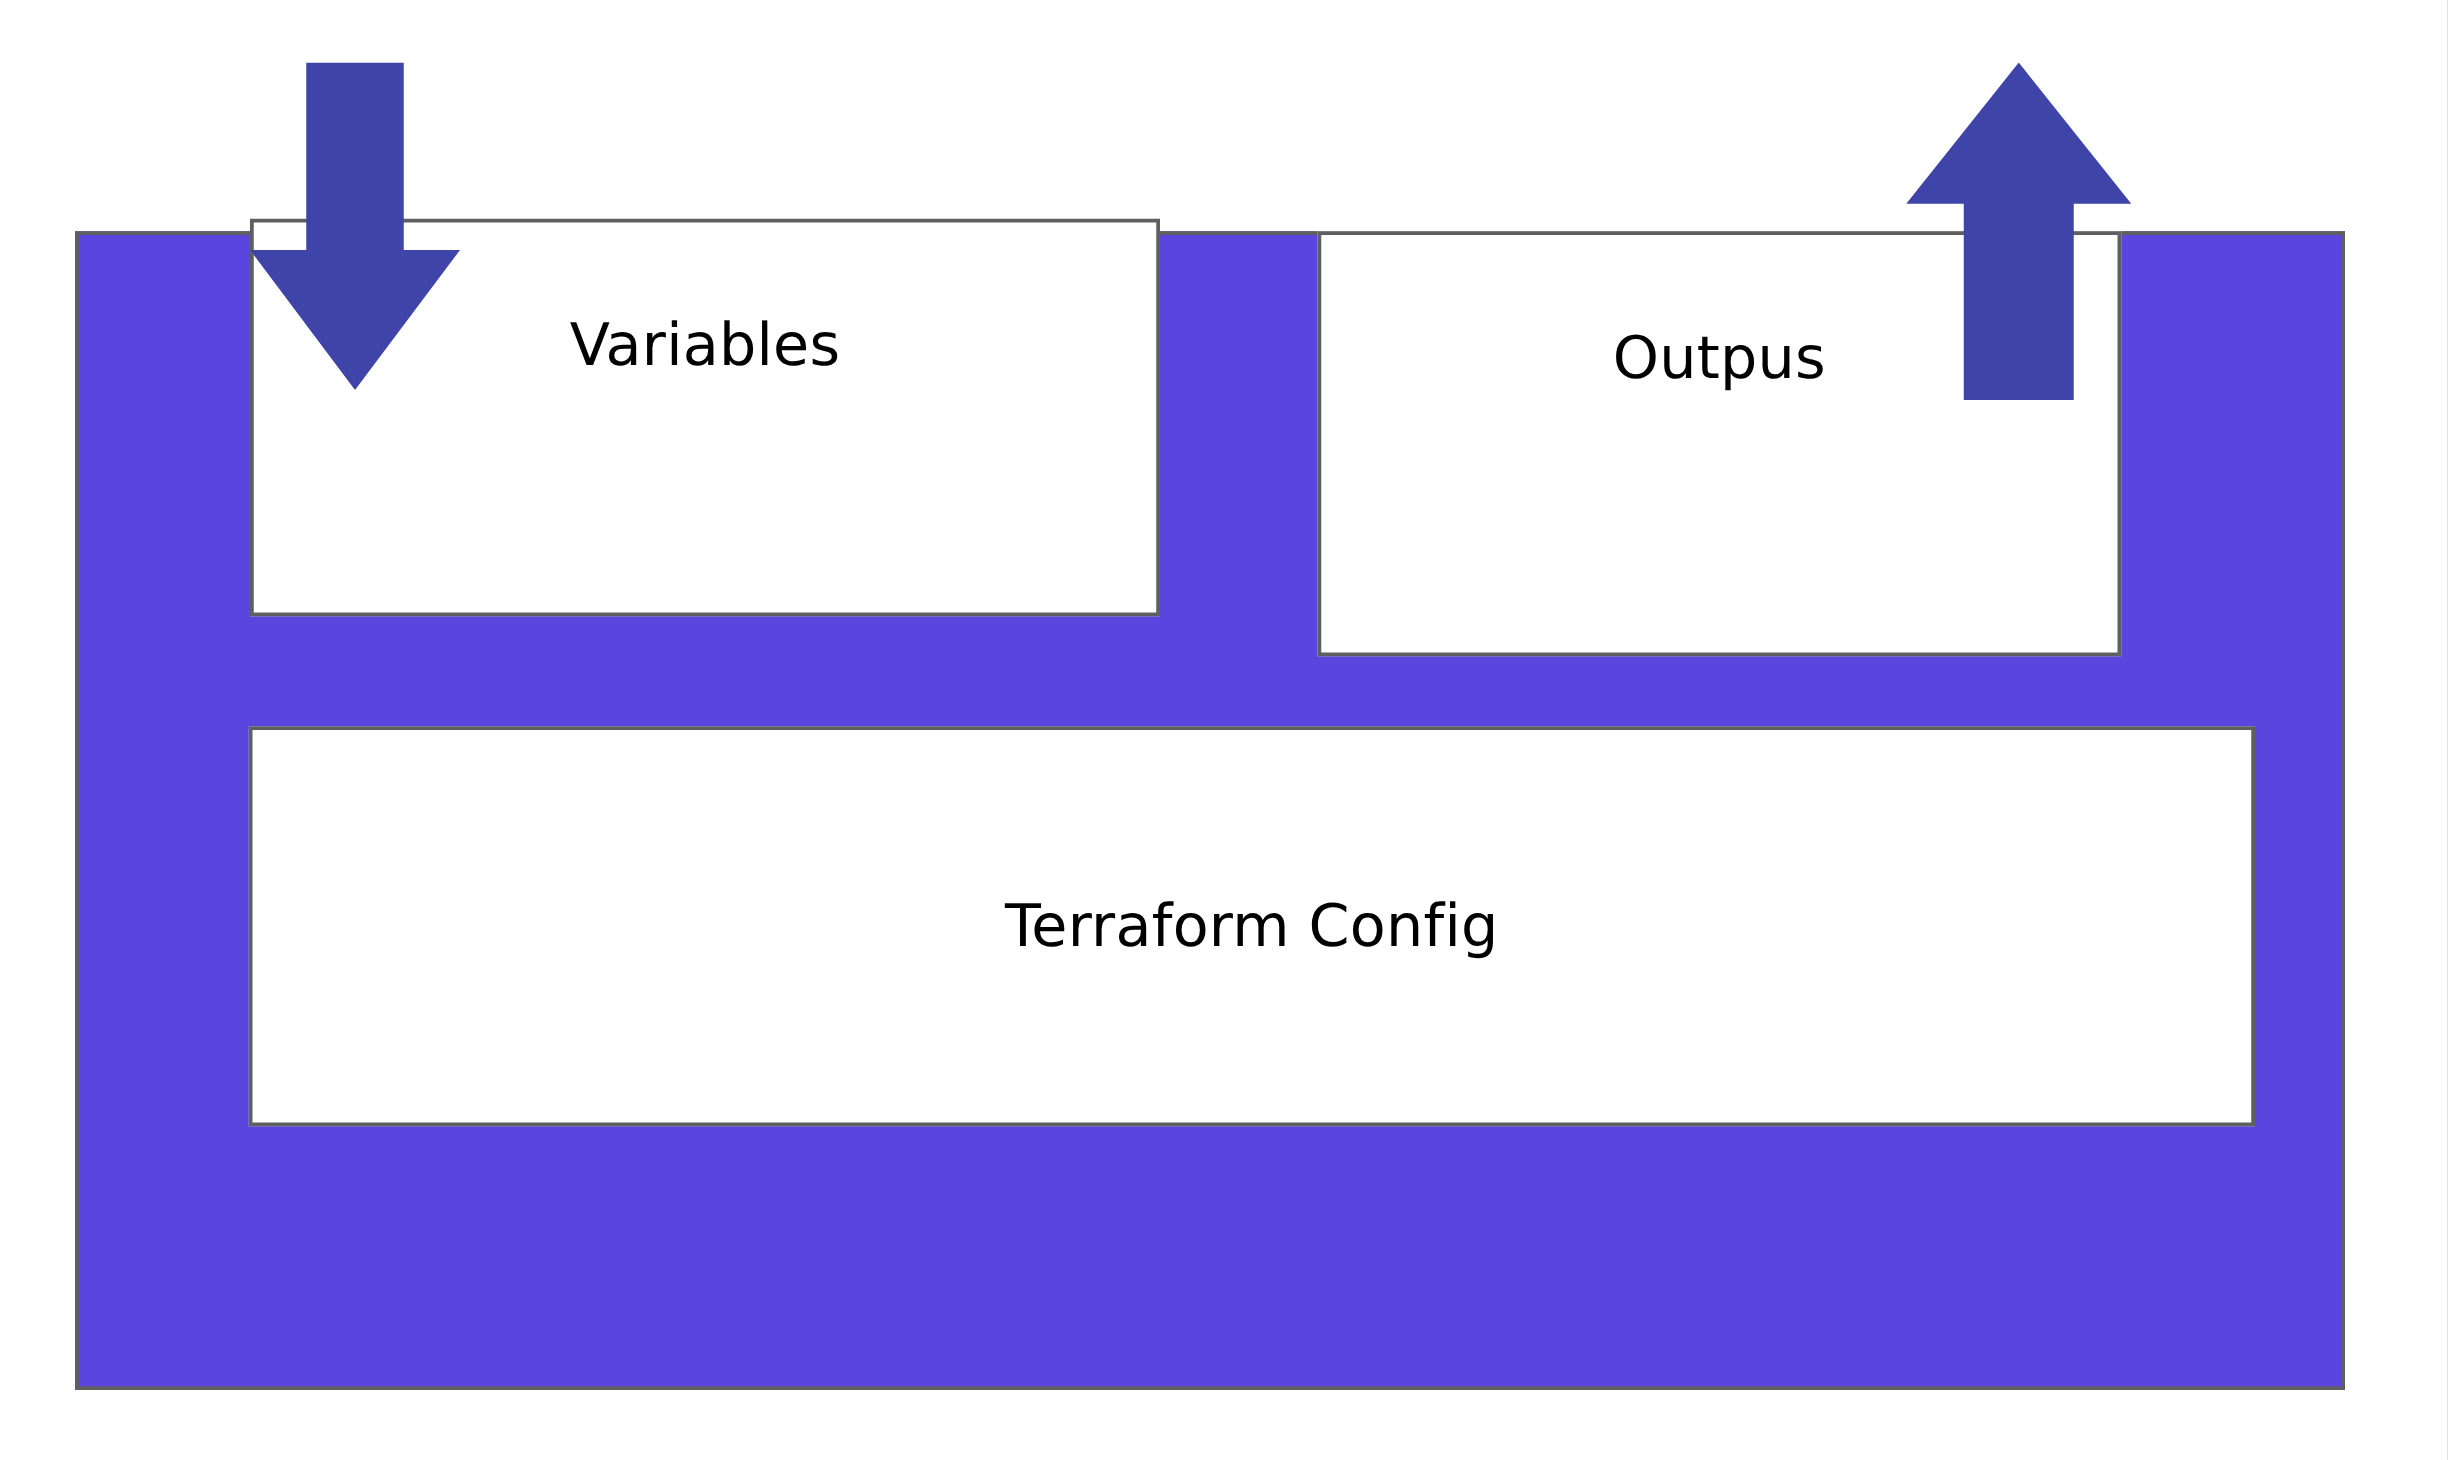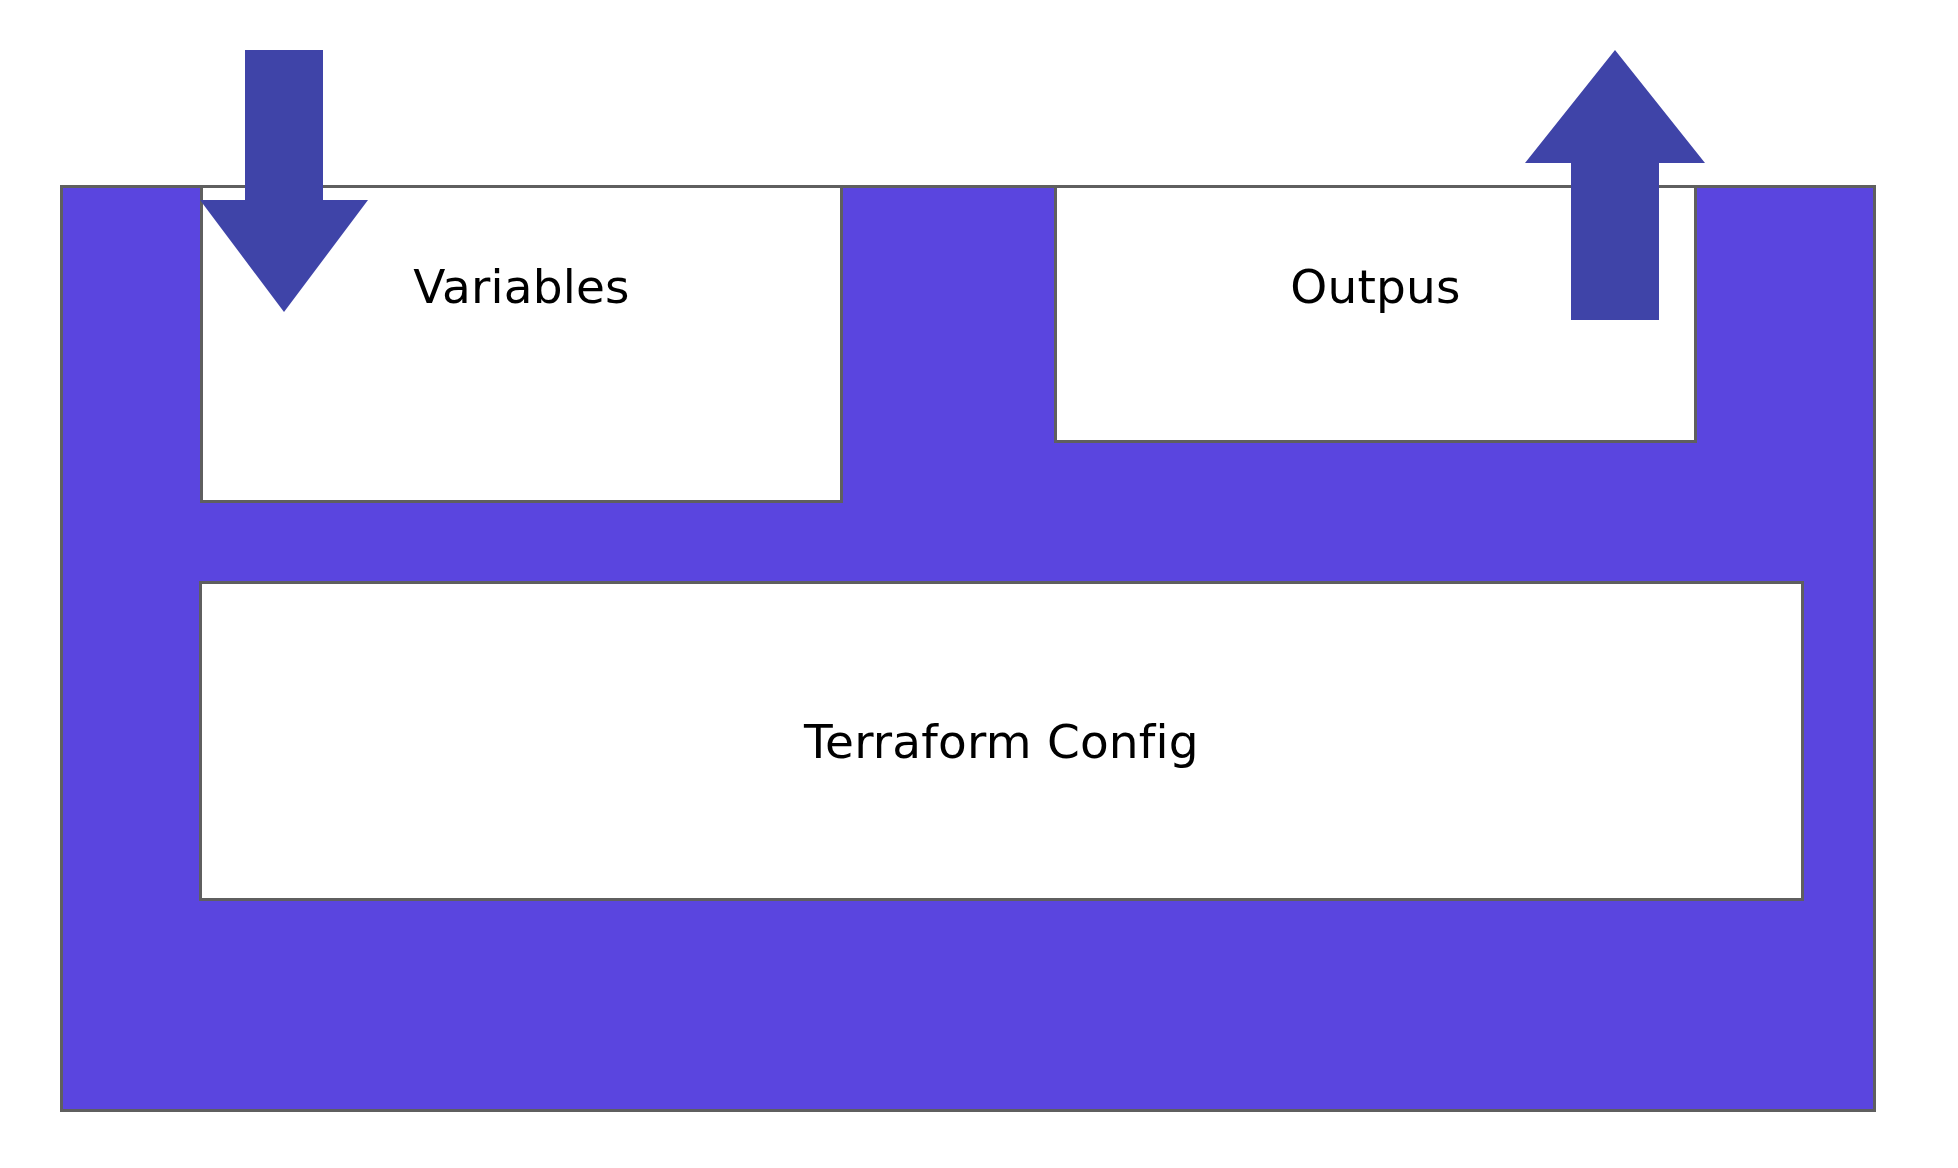--- a/index.html
+++ b/index.html
@@ -44,38 +44,38 @@
   .box-label {
     color: #000000;
     font-size: 47px;
     line-height: 1;
     letter-spacing: 0.2px;
     white-space: nowrap;
   }
 
   .box-variables {
     left: 200px;
-    top: 185px;
-    width: 643px;
+    top: 175px;
+    width: 728px;
     height: 318px;
   }
   
   .box-variables .box-label {
     position: absolute;
     top: 75px;
     left: 0;
     right: 0;
     text-align: center;
   }
 
   .box-outputs {
     left: 1054px;
     top: 185px;
     width: 643px;
-    height: 258px;
+    height: 340px;
   }
   .box-outputs .box-label {
     position: absolute;
     top: 75px;
     left: 0;
     right: 0;
     text-align: center;
   }
 
   .box-config {

